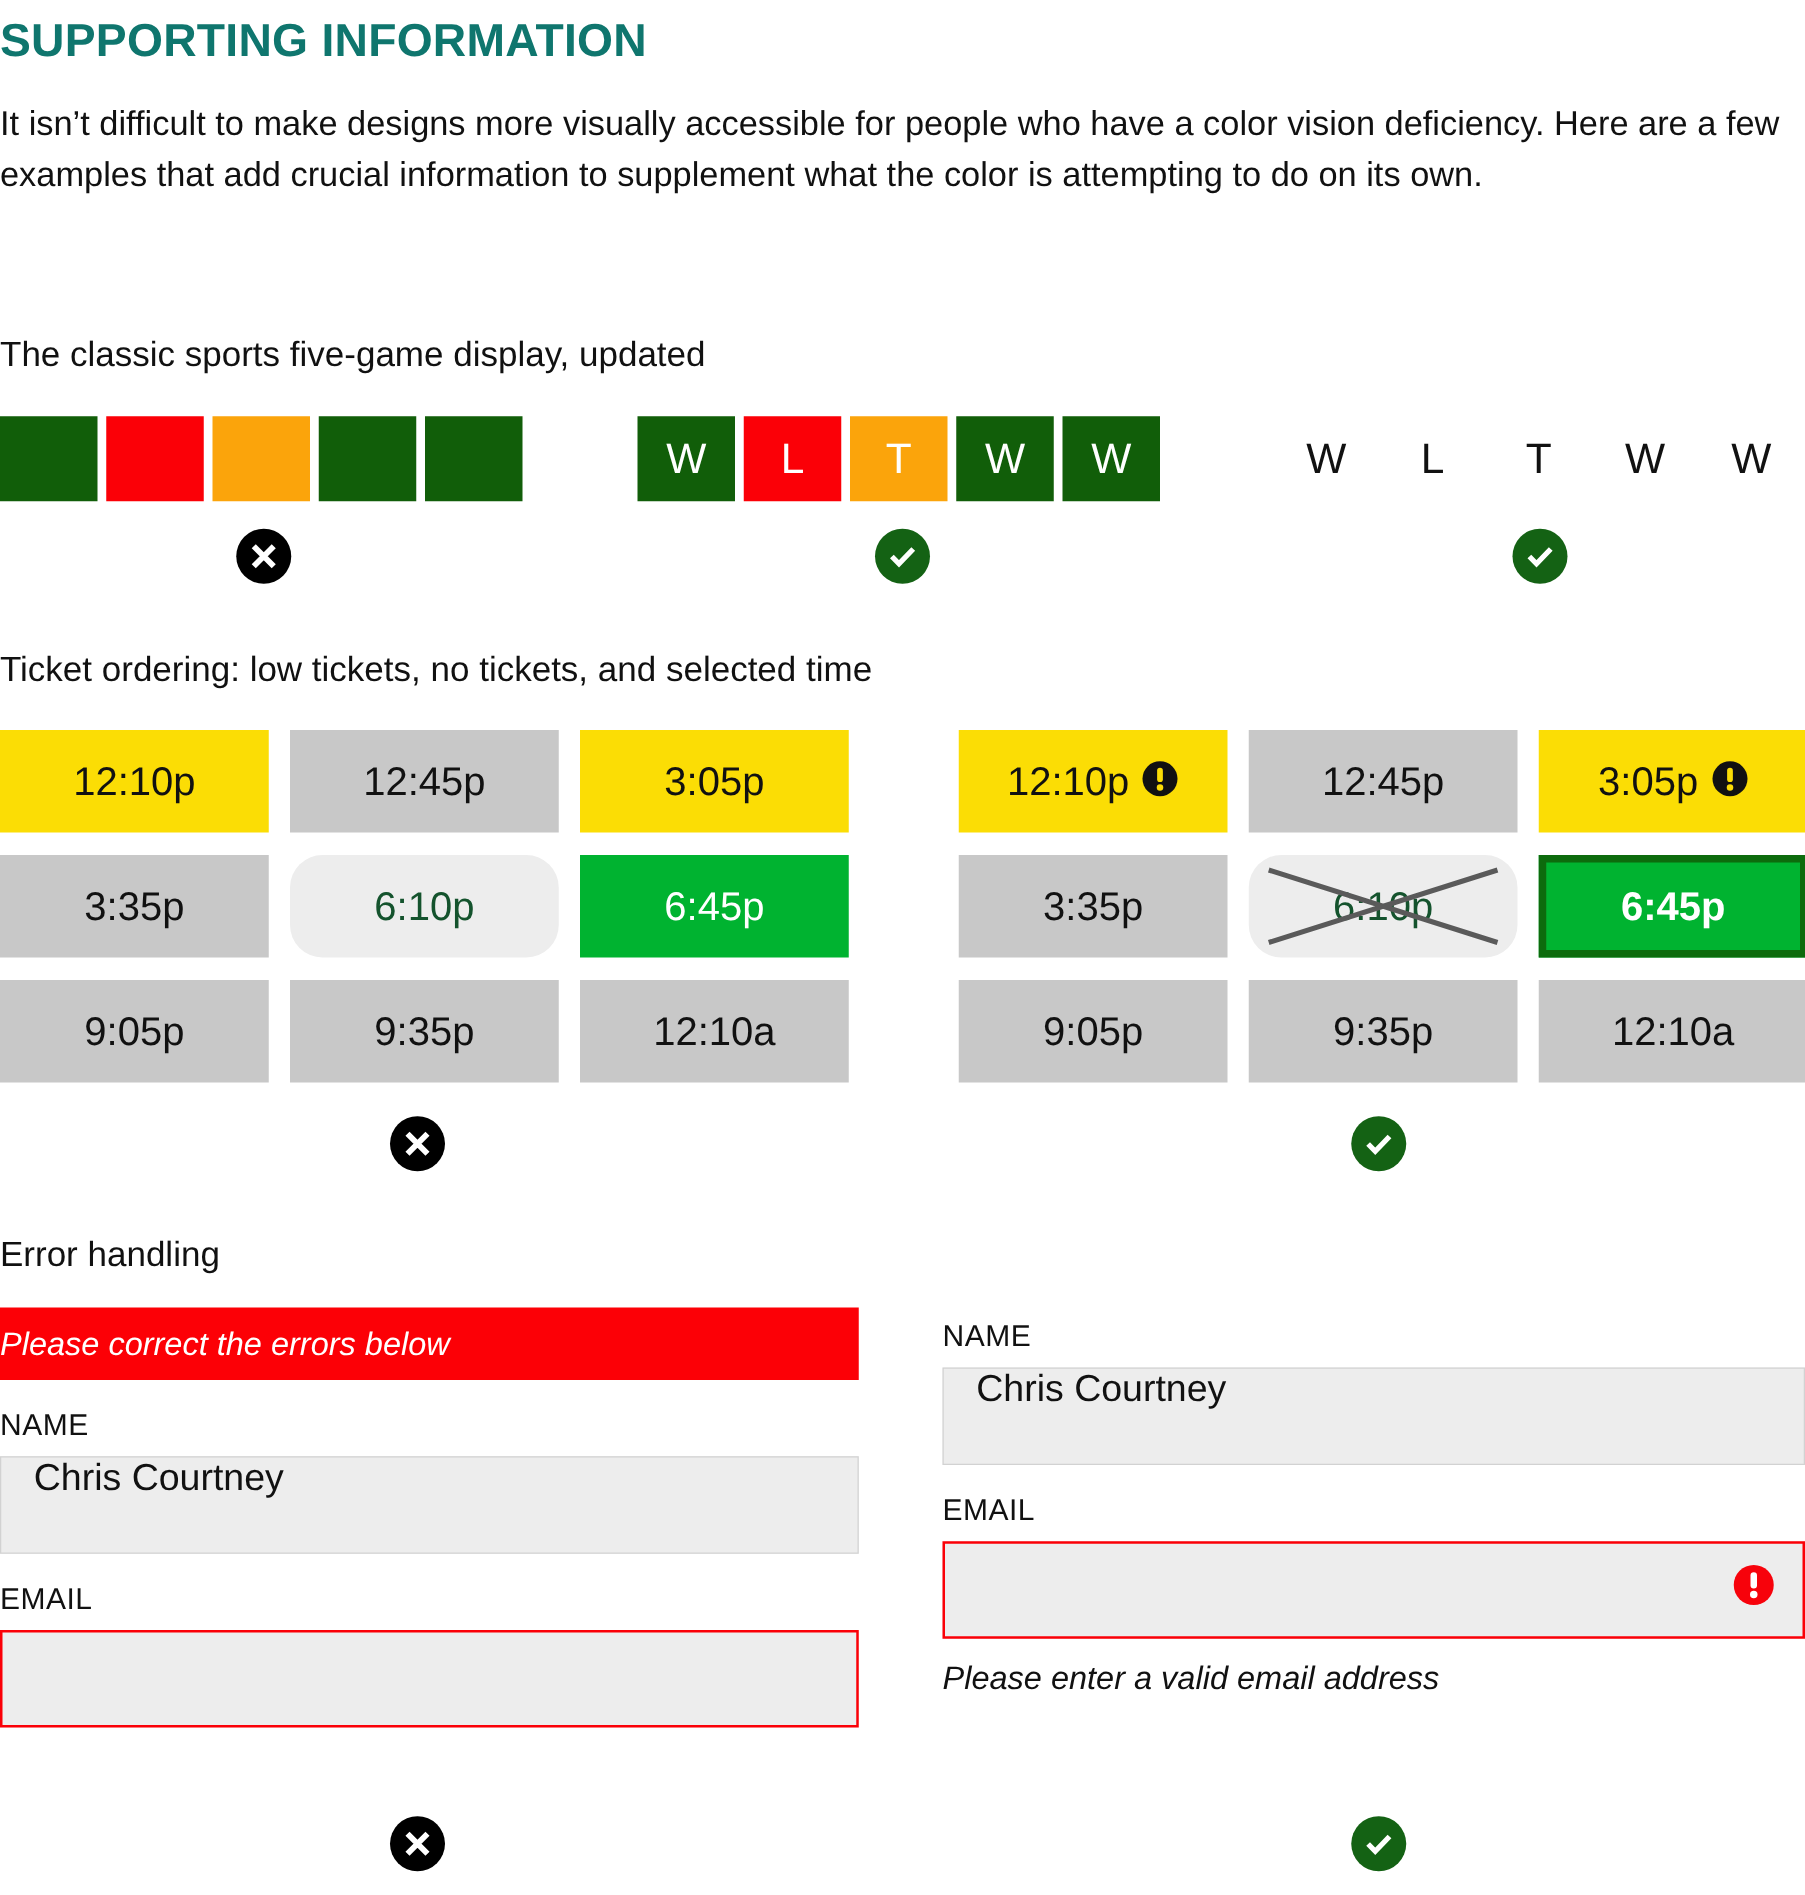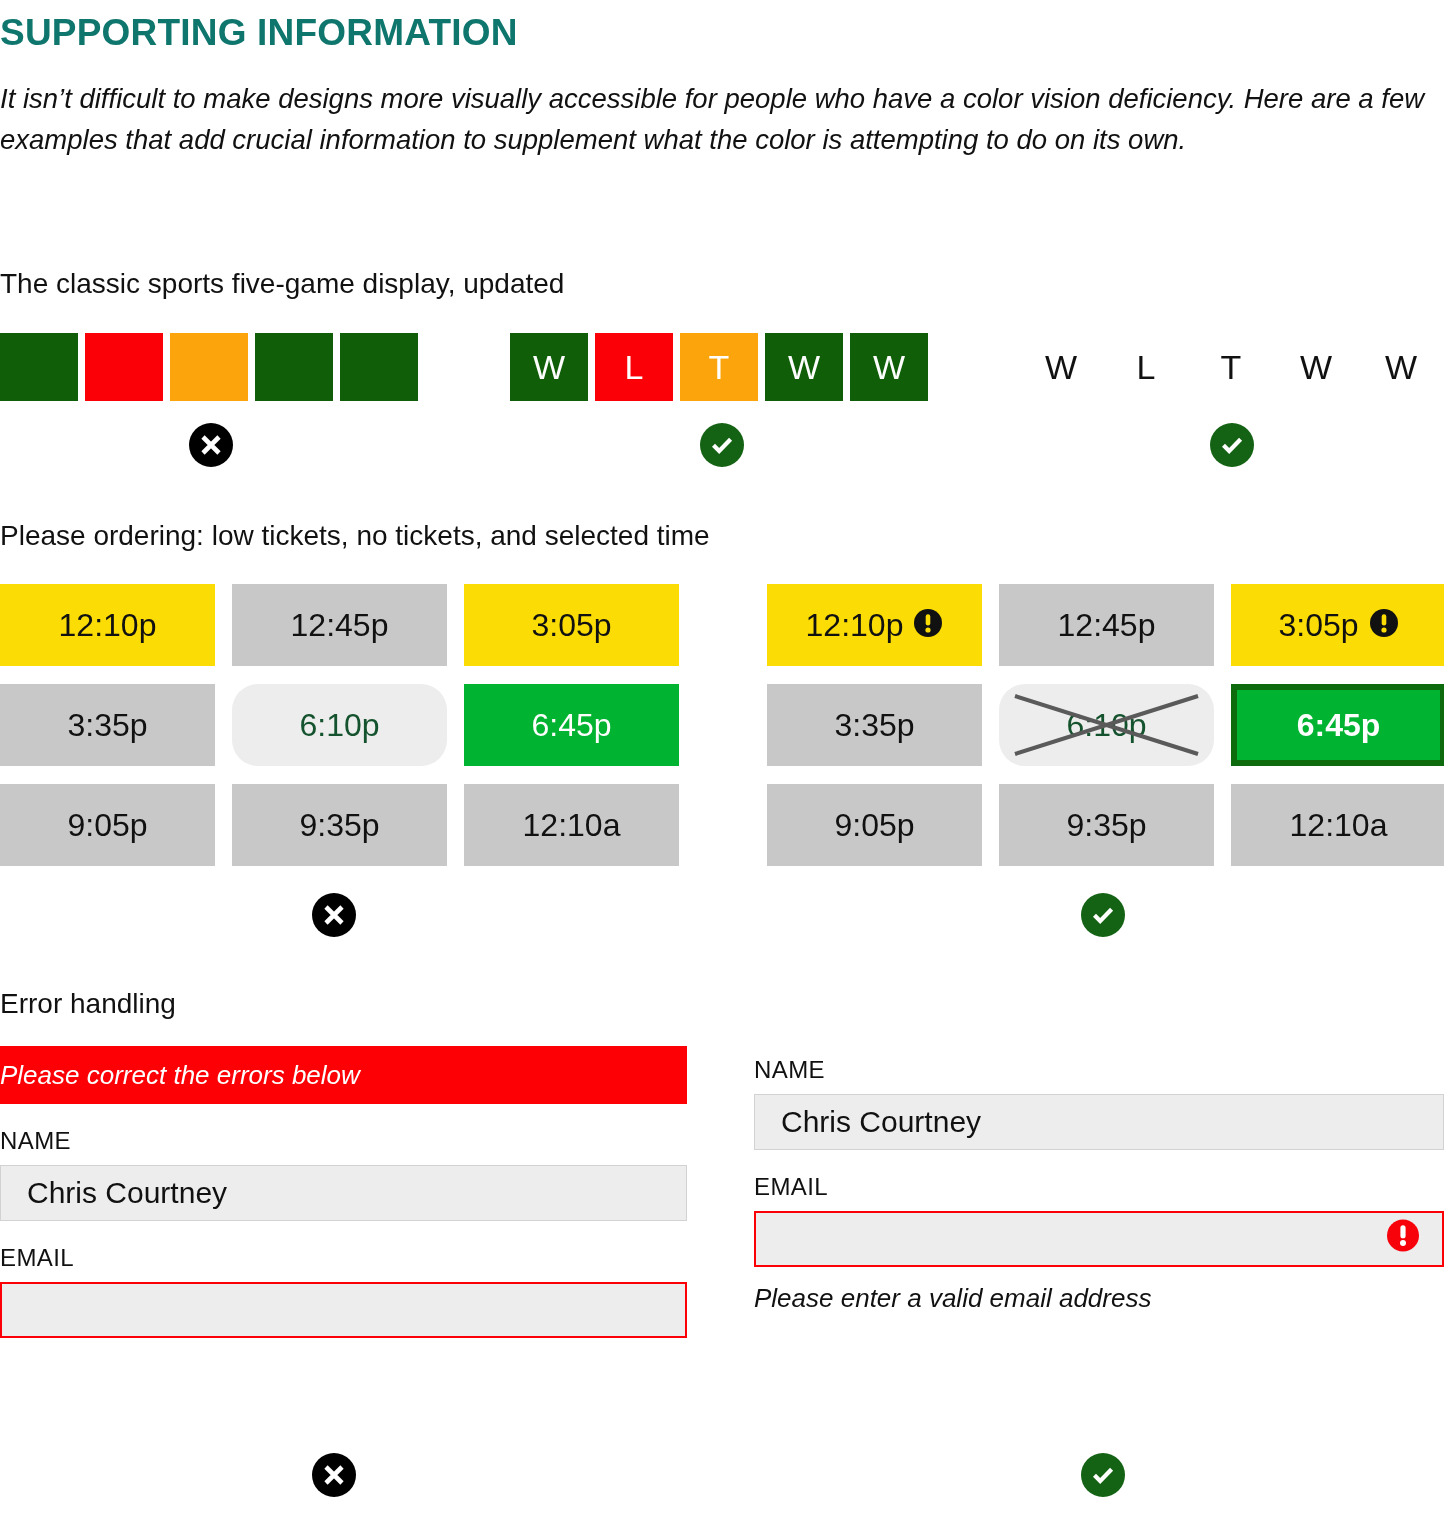--- a/index.html
+++ b/index.html
@@ -27,21 +27,20 @@
     line-height: 1.05;
     color: #0f766e;
   }
   .intro {
     position: absolute;
     left: 0; top: 78px;
     width: 1427px;
     font-size: 27.5px;
     line-height: 41px;
     color: #111;
-    font-style: italic;
   }
 
   
   .caption {
     position: absolute;
     font-size: 28px;
     color: #111;
     white-space: nowrap;
   }
   #cap-sports { left: 0; top: 268px; }
@@ -163,23 +162,23 @@
     font-size: 24px;
     letter-spacing: 0.4px;
     color: #111;
     margin-top: 23px;
     margin-bottom: 10px;
   }
   .field-box {
     position: relative;
     background: #ededed;
     border: 1px solid #d2d2d2;
-    height: 56px;
-    display: flex;
-    align-items: center;
+    height: 78px;
+    display: flex;
+    align-items: flex-start;
     padding: 0 26px;
     font-size: 30px;
     color: #111;
   }
   .field-box.invalid {
     border: 2px solid #FB0007;
   }
   .field-box .err-icon {
     position: absolute;
     right: 22px;
@@ -236,21 +235,21 @@
     <svg width="28" height="28" viewBox="0 0 28 28" aria-hidden="true">
       <path d="M5.5 14.2 L11.2 20 L22.6 8.2" fill="none" stroke="#fff" stroke-width="4.2" stroke-linecap="butt" stroke-linejoin="miter"></path>
     </svg>
   </div>
   <div class="badge good" id="badge-sports-good2">
     <svg width="28" height="28" viewBox="0 0 28 28" aria-hidden="true">
       <path d="M5.5 14.2 L11.2 20 L22.6 8.2" fill="none" stroke="#fff" stroke-width="4.2" stroke-linecap="butt" stroke-linejoin="miter"></path>
     </svg>
   </div>
 
-  <div class="caption" id="cap-tickets">Please ordering: low tickets, no tickets, and selected time</div>
+  <div class="caption" id="cap-tickets">Ticket ordering: low tickets, no tickets, and selected time</div>
 
   <div class="ticket-grid" id="grid-left">
     <div class="slot low">
         <span>12:10p</span>
       </div>
     <div class="slot">
         <span>12:45p</span>
       </div>
     <div class="slot low">
         <span>3:05p</span>

